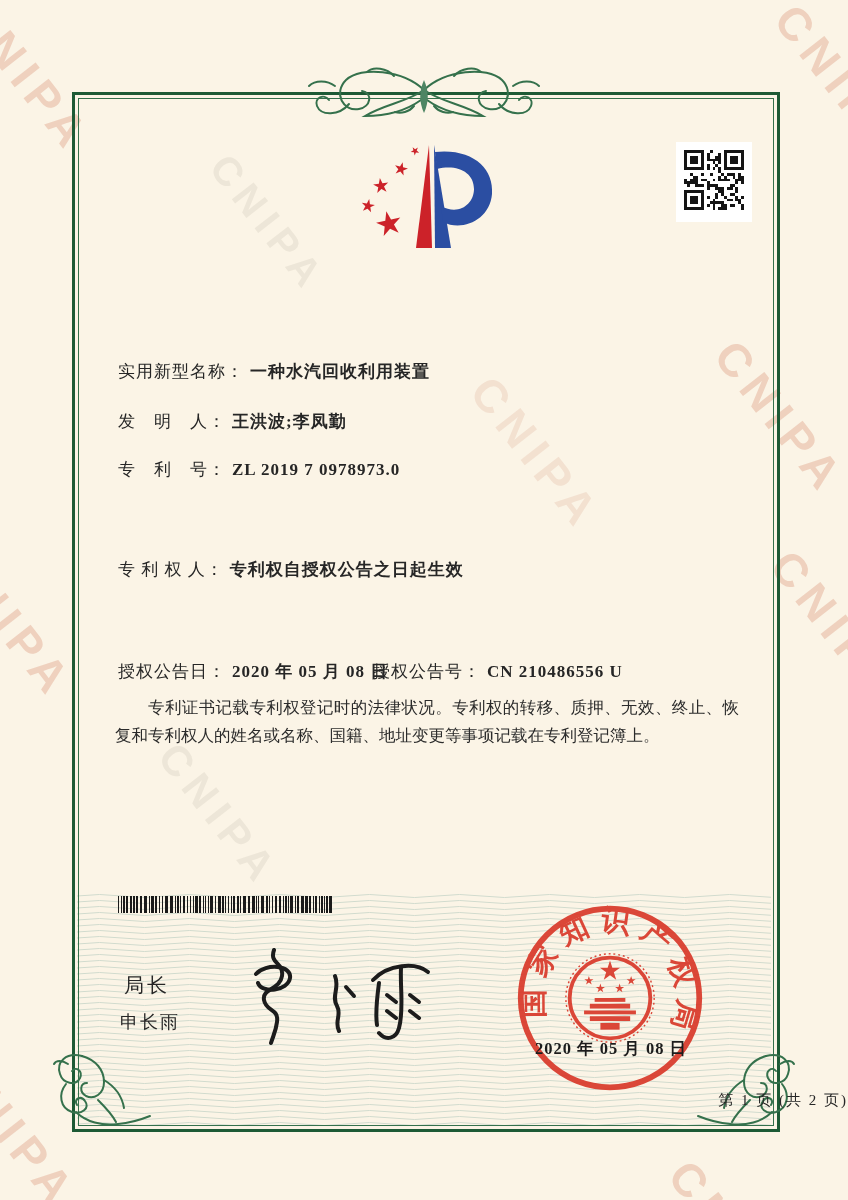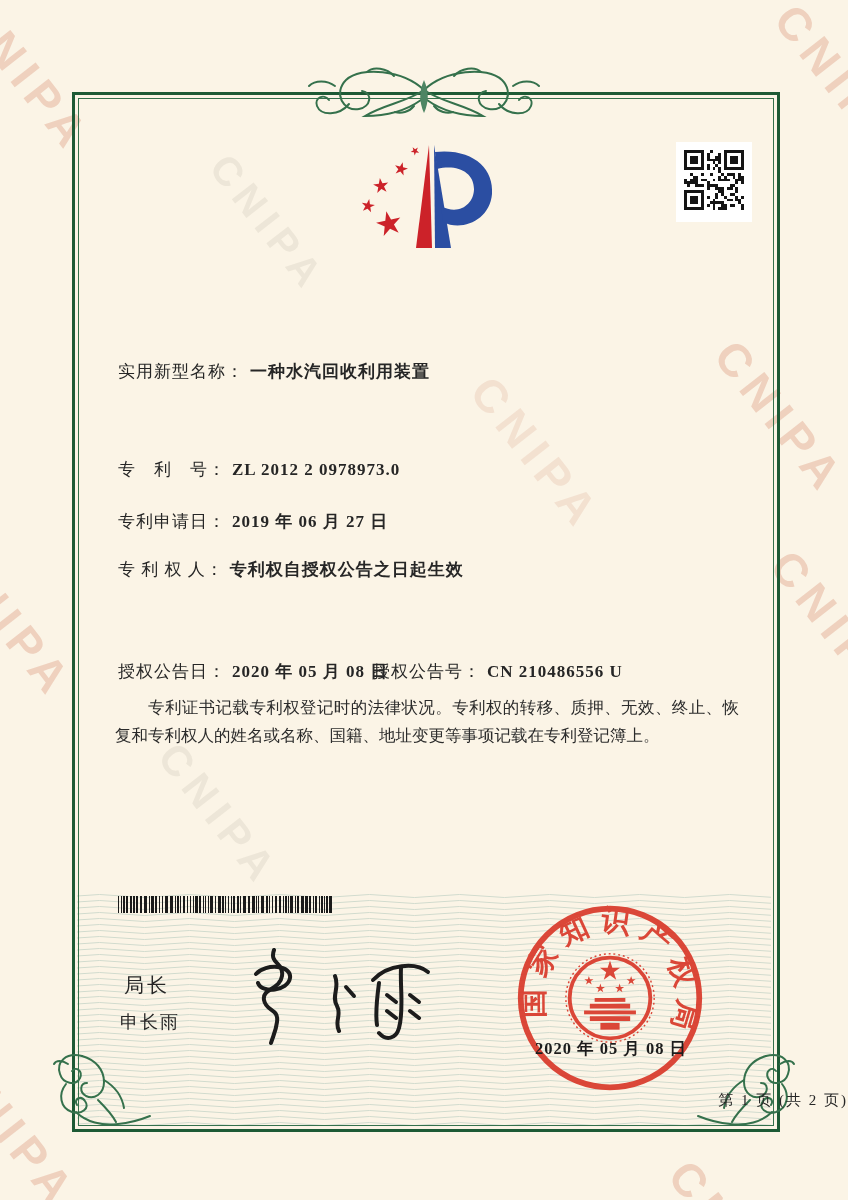--- a/index.html
+++ b/index.html
@@ -142,25 +142,25 @@
   <div class="qr-patch"></div>
   <svg class="qr" id="qr" viewBox="0 0 21 21" width="60" height="60" shape-rendering="crispEdges">
       <path d="M9,0h1v1h-1ZM8,1h1v1h-1ZM12,1h1v1h-1ZM8,2h1v1h-1ZM11,2h1v1h-1ZM12,2h1v1h-1ZM8,3h1v1h-1ZM9,3h1v1h-1ZM10,3h1v1h-1ZM11,3h1v1h-1ZM12,3h1v1h-1ZM10,4h1v1h-1ZM12,4h1v1h-1ZM8,5h1v1h-1ZM11,5h1v1h-1ZM8,6h1v1h-1ZM10,6h1v1h-1ZM12,6h1v1h-1ZM12,7h1v1h-1ZM2,8h1v1h-1ZM6,8h1v1h-1ZM9,8h1v1h-1ZM13,8h1v1h-1ZM15,8h1v1h-1ZM16,8h1v1h-1ZM17,8h1v1h-1ZM19,8h1v1h-1ZM3,9h1v1h-1ZM4,9h1v1h-1ZM12,9h1v1h-1ZM14,9h1v1h-1ZM17,9h1v1h-1ZM19,9h1v1h-1ZM20,9h1v1h-1ZM0,10h1v1h-1ZM2,10h1v1h-1ZM3,10h1v1h-1ZM4,10h1v1h-1ZM6,10h1v1h-1ZM7,10h1v1h-1ZM10,10h1v1h-1ZM12,10h1v1h-1ZM13,10h1v1h-1ZM14,10h1v1h-1ZM15,10h1v1h-1ZM18,10h1v1h-1ZM19,10h1v1h-1ZM20,10h1v1h-1ZM0,11h1v1h-1ZM1,11h1v1h-1ZM2,11h1v1h-1ZM3,11h1v1h-1ZM4,11h1v1h-1ZM8,11h1v1h-1ZM18,11h1v1h-1ZM20,11h1v1h-1ZM1,12h1v1h-1ZM4,12h1v1h-1ZM5,12h1v1h-1ZM6,12h1v1h-1ZM8,12h1v1h-1ZM9,12h1v1h-1ZM10,12h1v1h-1ZM11,12h1v1h-1ZM16,12h1v1h-1ZM17,12h1v1h-1ZM8,13h1v1h-1ZM11,13h1v1h-1ZM12,13h1v1h-1ZM13,13h1v1h-1ZM15,13h1v1h-1ZM16,13h1v1h-1ZM18,13h1v1h-1ZM12,14h1v1h-1ZM13,14h1v1h-1ZM18,14h1v1h-1ZM11,15h1v1h-1ZM13,15h1v1h-1ZM16,15h1v1h-1ZM17,15h1v1h-1ZM8,16h1v1h-1ZM11,16h1v1h-1ZM14,16h1v1h-1ZM18,16h1v1h-1ZM20,16h1v1h-1ZM10,17h1v1h-1ZM15,17h1v1h-1ZM16,17h1v1h-1ZM18,17h1v1h-1ZM19,17h1v1h-1ZM9,18h1v1h-1ZM10,18h1v1h-1ZM11,18h1v1h-1ZM12,18h1v1h-1ZM13,18h1v1h-1ZM19,18h1v1h-1ZM8,19h1v1h-1ZM10,19h1v1h-1ZM13,19h1v1h-1ZM14,19h1v1h-1ZM16,19h1v1h-1ZM17,19h1v1h-1ZM20,19h1v1h-1ZM10,20h1v1h-1ZM12,20h1v1h-1ZM13,20h1v1h-1ZM14,20h1v1h-1ZM20,20h1v1h-1Z" fill="#151515" fill-rule="evenodd"></path>
       <path d="M0,0h7v7h-7Z M1,1h5v5h-5Z M2,2h3v3h-3ZM14,0h7v7h-7Z M15,1h5v5h-5Z M16,2h3v3h-3ZM0,14h7v7h-7Z M1,15h5v5h-5Z M2,16h3v3h-3Z" fill="#151515" fill-rule="evenodd"></path>
     </svg>
 
 
   <div class="frow" style="top:360px">
     <span class="lbl">实用新型名称：</span><span class="val">一种水汽回收利用装置</span>
   </div>
+  <div class="frow" style="top:410px">
+    <span class="lbl">发　明　人：</span><span class="val">王洪波;李凤勤</span>
+  </div>
   <div class="frow" style="top:458px">
-    <span class="lbl">专　利　号：</span><span class="val">ZL 2012 2 0978973.0</span>
-  </div>
-  <div class="frow" style="top:510px">
-    <span class="lbl">专利申请日：</span><span class="val">2019 年 06 月 27 日</span>
+    <span class="lbl">专　利　号：</span><span class="val">ZL 2019 7 0978973.0</span>
   </div>
   <div class="frow" style="top:558px">
     <span class="lbl">专 利 权 人：</span><span class="val">专利权自授权公告之日起生效</span>
   </div>
   <div class="frow" style="top:660px">
     <span class="lbl">授权公告日：</span><span class="val">2020 年 05 月 08 日</span>
     <span class="pair2">
       <span class="lbl">授权公告号：</span><span class="val">CN 210486556 U</span>
     </span>
   </div>

